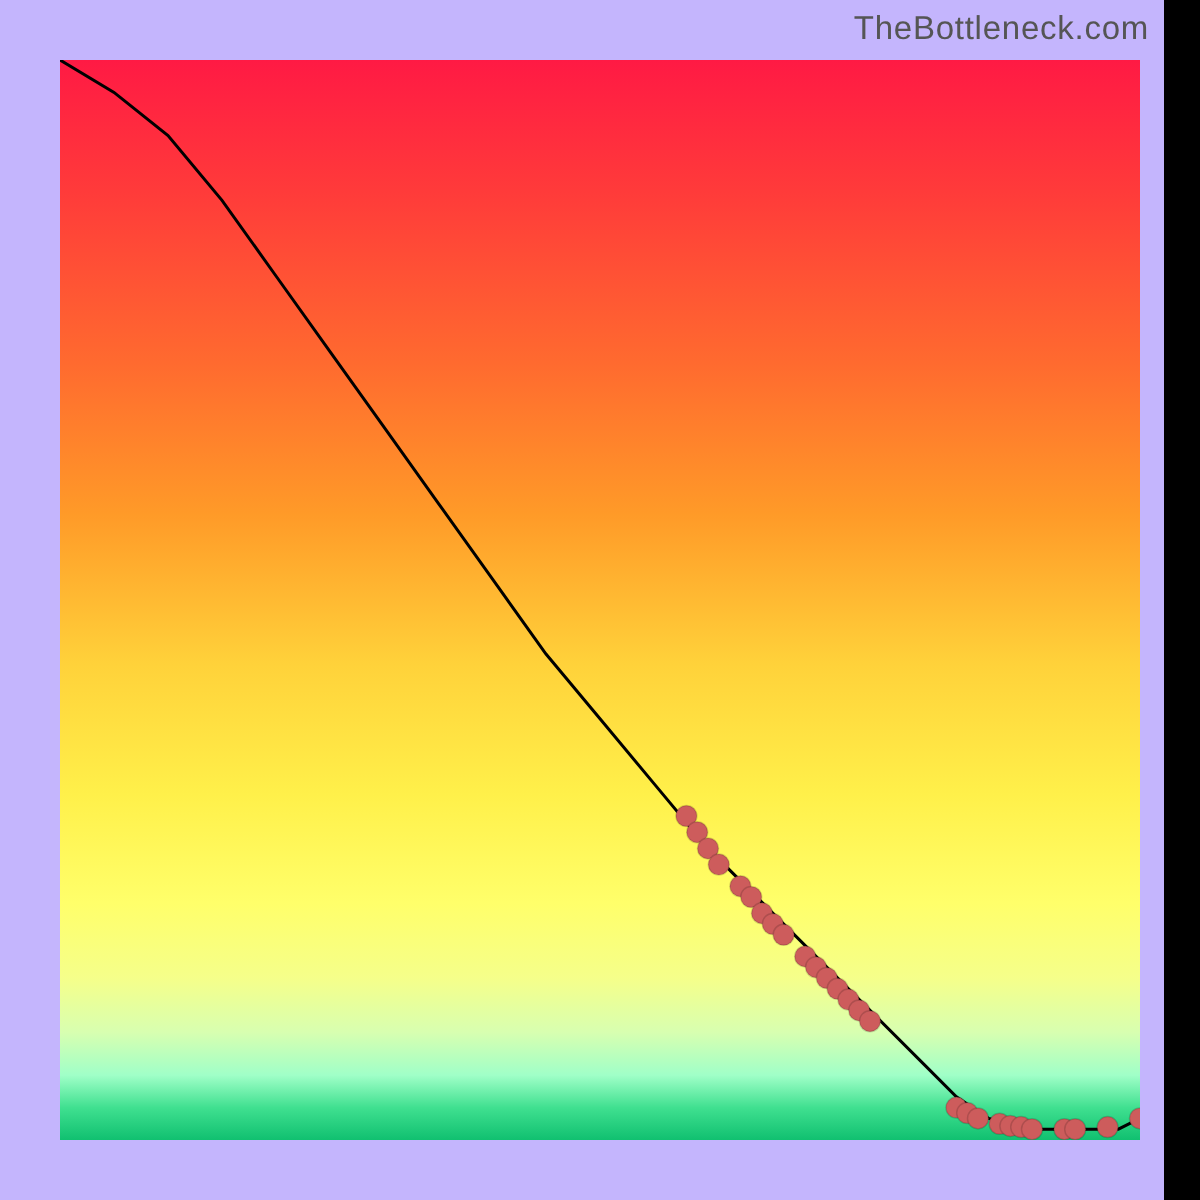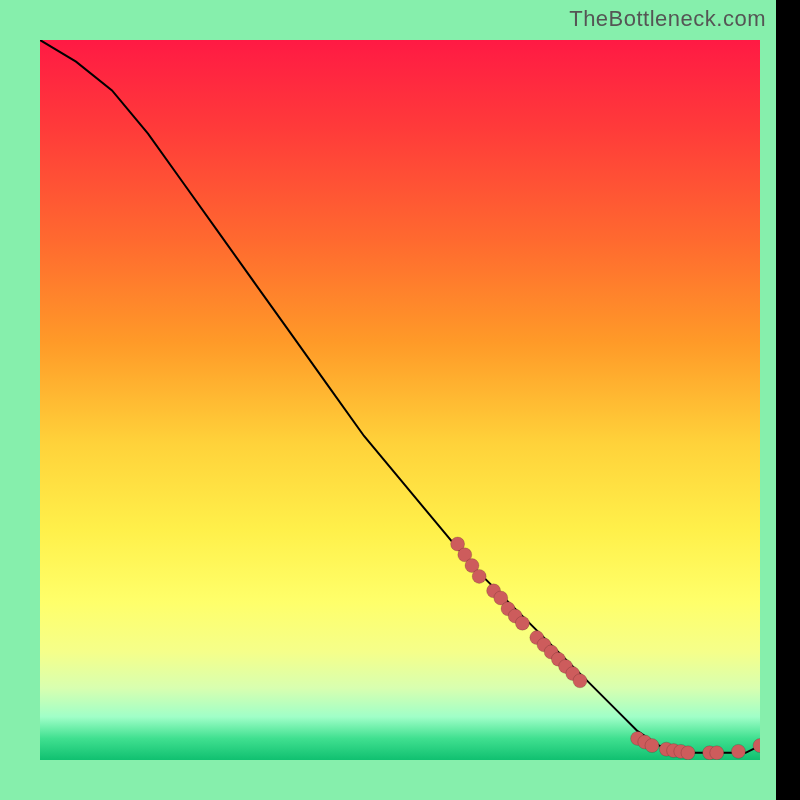--- a/index.html
+++ b/index.html
@@ -8,21 +8,21 @@
     width: 800px;
     height: 800px;
     background: #000;
     font-family: Arial, Helvetica, sans-serif;
     overflow: hidden;
   }
   .frame {
     position: relative;
     width: 776px;
     height: 800px;
-    background: #86efac;
+    background: #c4b5fd;
   }
   .watermark {
     position: absolute;
     top: 6px;
     right: 10px;
     color: #555;
     font-size: 22px;
     font-weight: 500;
     letter-spacing: 0.5px;
     z-index: 10;

